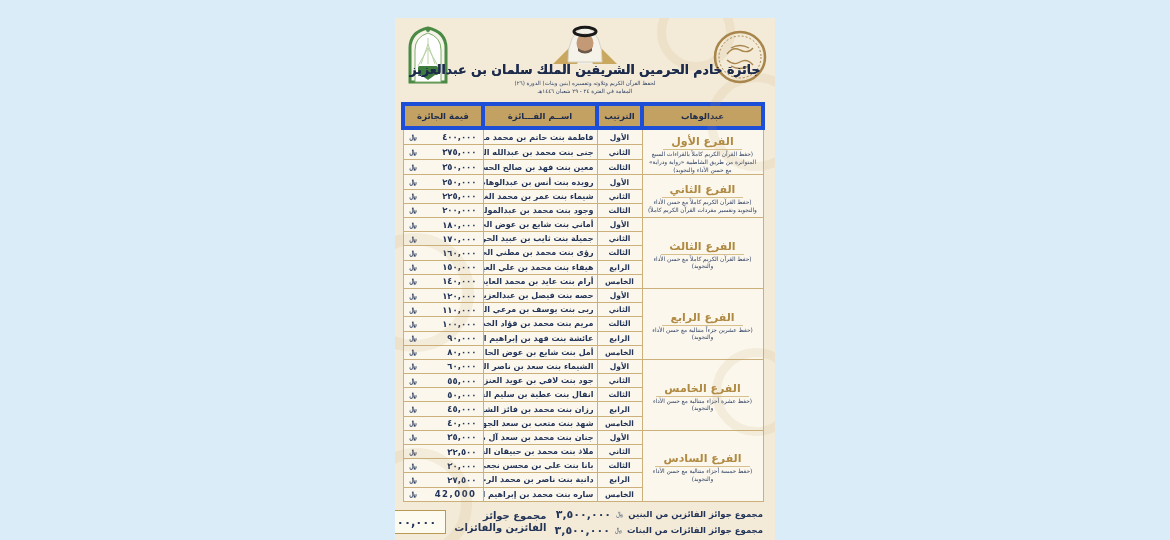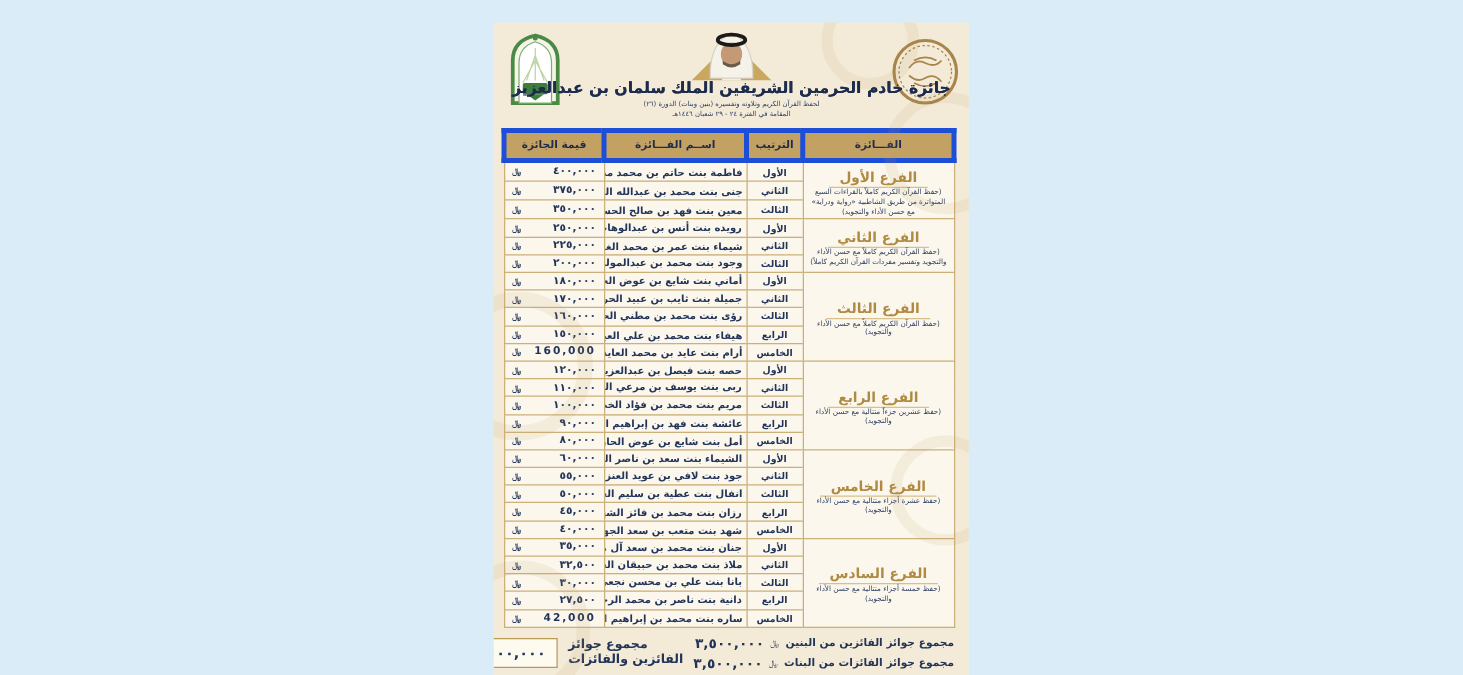--- a/index.html
+++ b/index.html
@@ -36,21 +36,21 @@
   td.name-cell{text-align:center;font-size:8px;font-weight:bold;white-space:nowrap;overflow:hidden;}
   td.prize-cell{font-size:8.5px;font-weight:bold;}
   .prize-wrap{display:flex;direction:rtl;align-items:center;justify-content:space-between;padding:0 3px;}
   .prize-num{letter-spacing:1.5px;text-align:center;} .cur{font-size:6.5px;color:#233459;}
   
   .footer{display:flex;direction:rtl;align-items:center;gap:8px;margin:6px 12px 0;}
   .tot-lines{flex:1;display:flex;flex-direction:column;gap:3px;}
   .tot-line{display:flex;direction:rtl;align-items:center;gap:5px;color:#233459;}
   .tot-label{font-size:8.5px;font-weight:bold;white-space:nowrap;}
   .tot-val{font-size:11px;font-weight:bold;letter-spacing:2px;}
-  .grand-label{color:#233459;font-weight:bold;font-size:10px;text-align:left;line-height:1.25;white-space:nowrap;}
+  .grand-label{color:#233459;font-weight:bold;font-size:10px;text-align:right;line-height:1.25;white-space:nowrap;}
   .grand-box{border:1.5px solid #b99a55;background:#fdfaf0;color:#233459;font-weight:bold;font-size:11.5px;letter-spacing:2px;padding:4px 9px;white-space:nowrap;}
 </style>
 </head>
 <body>
 
 <div class="stage">
   <div class="doc">
 
     <div class="wm wm1"></div>
     <div class="wm wm2"></div>
@@ -94,21 +94,21 @@
 
     <table class="winners">
       <colgroup>
         <col class="c-branch">
           <col class="c-rank">
           <col class="c-name">
           <col class="c-prize">
       </colgroup>
       <thead>
         <tr>
-          <th>الفـــائزة</th>
+          <th>عبدالوهاب</th>
           <th>الترتيب</th>
           <th>اســم الفـــائزة</th>
           <th>قيمة الجائزة</th>
         </tr>
       </thead>
       <tbody>
           <tr>
             <td rowspan="3" class="branch-cell"><div class="branch-name">الفرع الأول</div><div class="branch-desc">(حفظ القرآن الكريم كاملاً بالقراءات السبع المتواترة من طريق الشاطبية «رواية ودراية» مع حسن الأداء والتجويد)</div></td>
             <td class="rank-cell">الأول</td>
             <td class="name-cell">فاطمة بنت حاتم بن محمد مدني حافظ</td>
@@ -209,21 +209,21 @@
                 <span class="prize-num">١٥٠,٠٠٠</span>
                 <span class="cur">﷼</span>
               </span>
             </td>
           </tr>
           <tr>
             <td class="rank-cell">الخامس</td>
             <td class="name-cell">أرام بنت عايد بن محمد العايد</td>
             <td class="prize-cell">
               <span class="prize-wrap">
-                <span class="prize-num">160,000</span>
+                <span class="prize-num">١٤٠,٠٠٠</span>
                 <span class="cur">﷼</span>
               </span>
             </td>
           </tr>
           <tr>
             <td rowspan="5" class="branch-cell"><div class="branch-name">الفرع الرابع</div><div class="branch-desc">(حفظ عشرين جزءاً متتالية مع حسن الأداء والتجويد)</div></td>
             <td class="rank-cell">الأول</td>
             <td class="name-cell">حصه بنت فيصل بن عبدالعزيز المطرود</td>
             <td class="prize-cell">
               <span class="prize-wrap">

